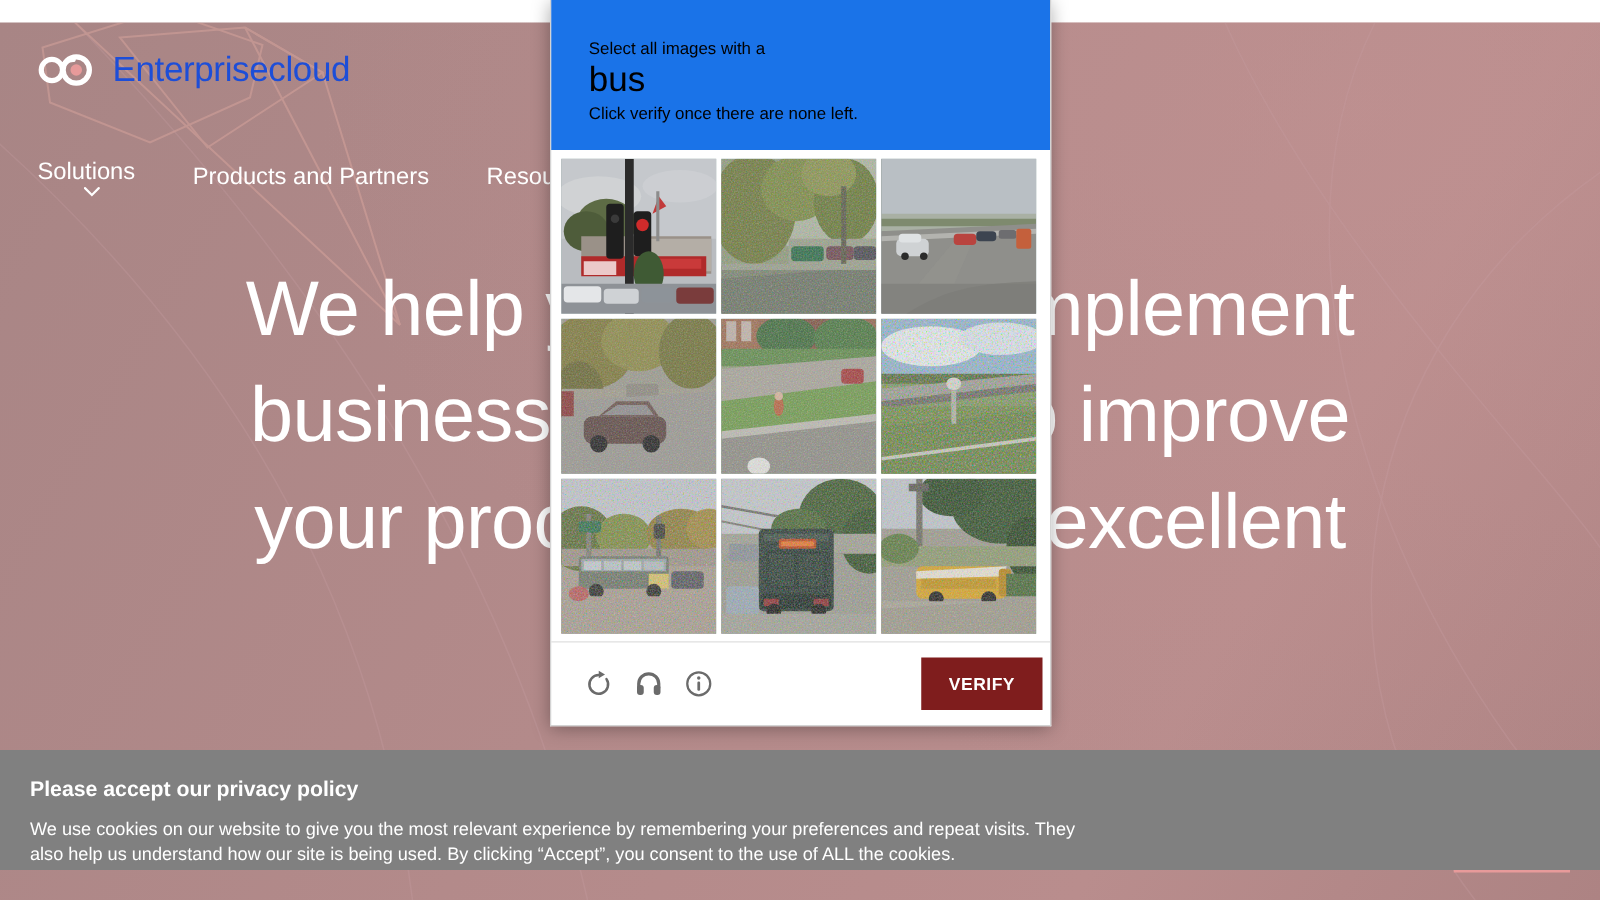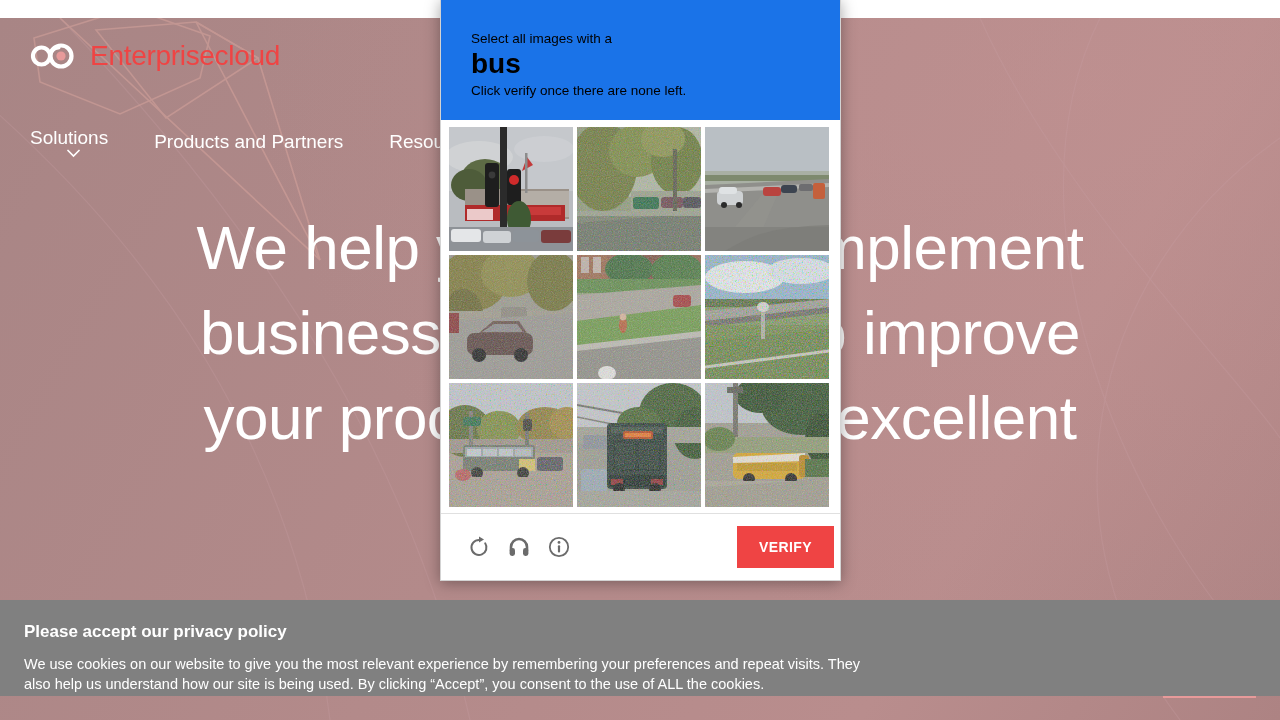--- a/index.html
+++ b/index.html
@@ -26,21 +26,21 @@
   }
   .arcs { position: absolute; left: 0; top: 0; width: 1280px; height: 702px; opacity: .5; }
 
   
   .brandbar {
     position: absolute; left: 0; top: 18px; width: 1280px; height: 76px;
     display: flex; align-items: center; padding-left: 30px; z-index: 5;
   }
   .logo-mark { width: 52px; height: 34px; flex: 0 0 auto; }
   .brand-name {
-    color: #ef4444; font-size: 28px; letter-spacing: -0.3px;
+    color: #1d4ed8; font-size: 28px; letter-spacing: -0.3px;
     margin-left: 8px; white-space: nowrap; font-weight: 400;
   }
 
   
   .nav {
     position: absolute; left: 0; top: 120px; width: 1280px; height: 44px;
     display: flex; align-items: center; z-index: 5; padding-left: 30px;
   }
   .nav-item {
     color: #ffffff; font-size: 19px; margin-right: 46px;
@@ -88,21 +88,21 @@
     background: #ffffff; z-index: 60;
     box-shadow: 0 2px 14px rgba(0,0,0,.35);
     border: 1px solid #d3d3d3; border-top: none;
     display: flex; flex-direction: column;
   }
   .cap-head {
     background: #1a73e8; color: #000000;
     height: 120px; padding: 30px 28px 0 30px; flex: 0 0 auto;
   }
   .cap-head .line1 { font-size: 13.5px; line-height: 17px; }
-  .cap-head .target { font-size: 28px; font-weight: bold; line-height: 32px; margin: 1px 0 2px; }
+  .cap-head .target { font-size: 28px; font-weight: normal; line-height: 32px; margin: 1px 0 2px; }
   .cap-head .line3 { font-size: 13.5px; line-height: 18px; }
 
   .cap-grid {
     flex: 0 0 auto; padding: 7px 4px 6px 8px;
     display: grid; grid-template-columns: repeat(3, 124px);
     grid-template-rows: repeat(3, 124px);
     gap: 4px;
   }
   .tile {
     width: 124px; height: 124px; overflow: hidden; position: relative;
@@ -113,21 +113,21 @@
   .cap-foot {
     flex: 1 1 auto; border-top: 1px solid #e0e0e0;
     display: flex; align-items: center; padding: 0 6px 0 18px;
   }
   .icon-btn {
     width: 40px; height: 40px; display: flex; align-items: center; justify-content: center;
     cursor: pointer; color: #6b6b6b;
   }
   .icon-btn svg { display: block; }
   .verify-btn {
-    margin-left: auto; background: #ef4444; color: #ffffff; border: none;
+    margin-left: auto; background: #7f1d1d; color: #ffffff; border: none;
     font-size: 14px; font-weight: bold; letter-spacing: .4px;
     padding: 13px 22px; cursor: pointer;
     font-family: "Liberation Sans", sans-serif;
   }
 </style>
 </head>
 <body>
 
 <div id="page">
 

